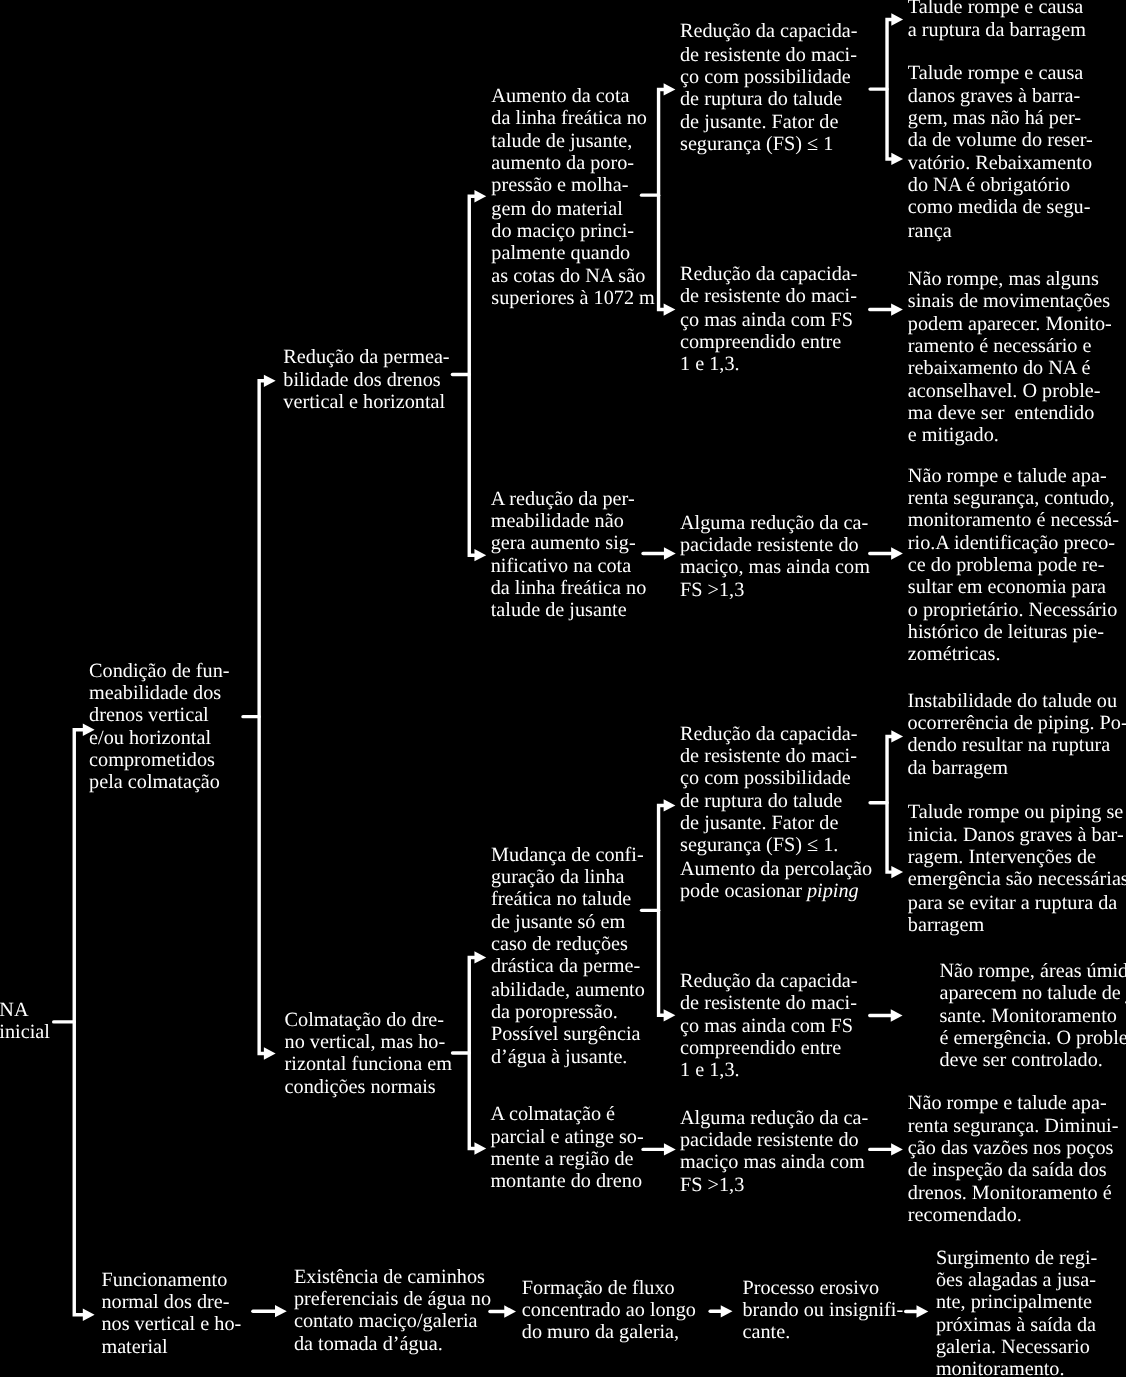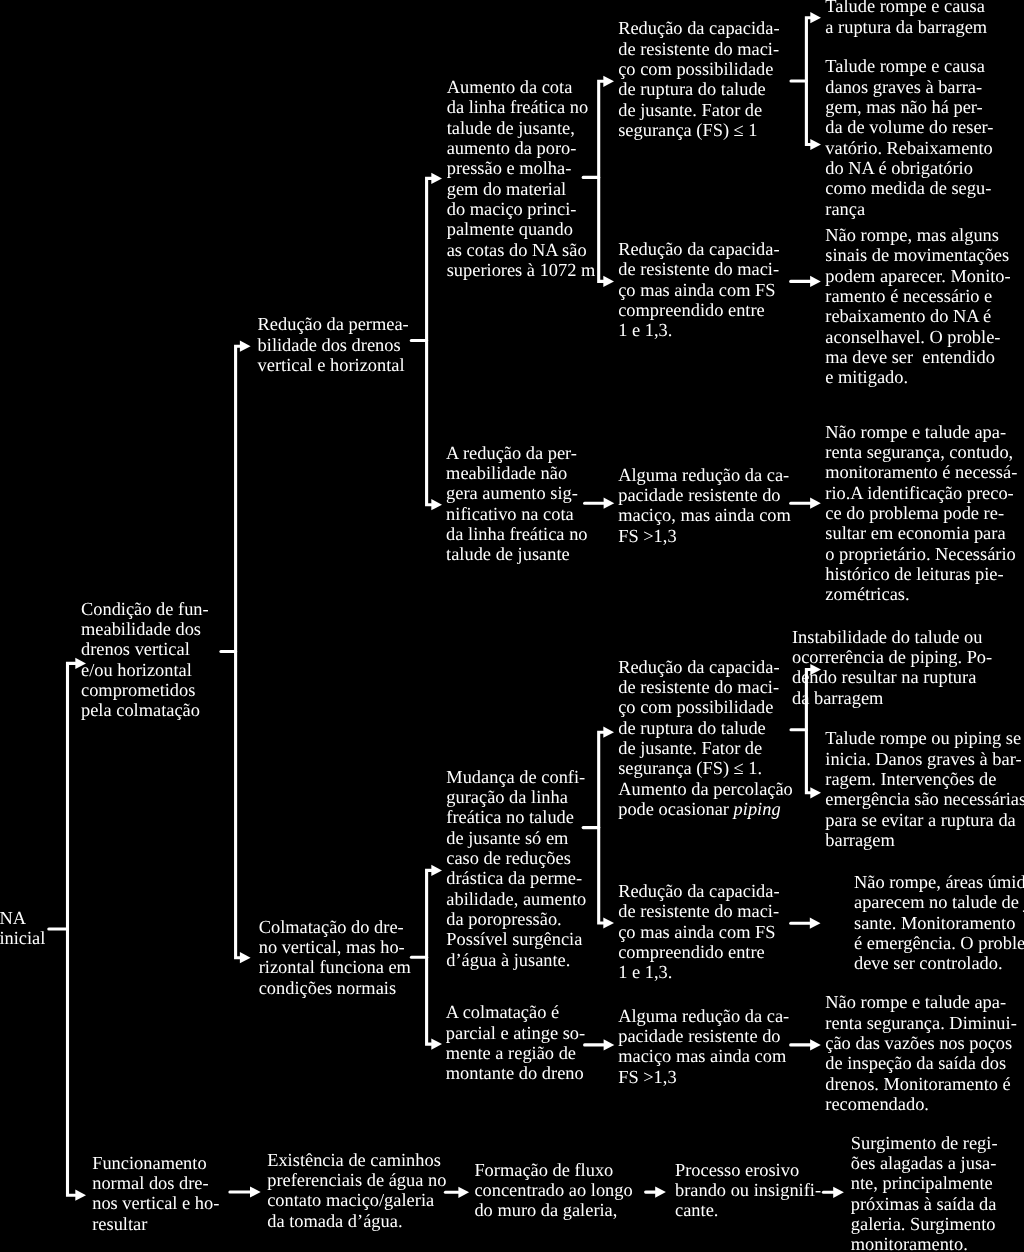--- a/index.html
+++ b/index.html
@@ -119,21 +119,21 @@
       <span class="ln">meabilidade dos</span>
       <span class="ln">drenos vertical</span>
       <span class="ln">e/ou horizontal</span>
       <span class="ln">comprometidos</span>
       <span class="ln">pela colmatação</span>
     </div>
     <div class="node" style="left:92.20px;top:1152.62px">
       <span class="ln">Funcionamento</span>
       <span class="ln">normal dos dre-</span>
       <span class="ln">nos vertical e ho-</span>
-      <span class="ln">resultar</span>
+      <span class="ln">material</span>
     </div>
     <div class="node" style="left:257.60px;top:314.32px">
       <span class="ln">Redução da permea-</span>
       <span class="ln">bilidade dos drenos</span>
       <span class="ln">vertical e horizontal</span>
     </div>
     <div class="node" style="left:267.20px;top:1149.62px">
       <span class="ln">Existência de caminhos</span>
       <span class="ln">preferenciais de água no</span>
       <span class="ln">contato maciço/galeria</span>
@@ -244,42 +244,42 @@
     <div class="node" style="left:825.30px;top:56.42px">
       <span class="ln">Talude rompe e causa</span>
       <span class="ln">danos graves à barra-</span>
       <span class="ln">gem, mas não há per-</span>
       <span class="ln">da de volume do reser-</span>
       <span class="ln">vatório. Rebaixamento</span>
       <span class="ln">do NA é obrigatório</span>
       <span class="ln">como medida de segu-</span>
       <span class="ln">rança</span>
     </div>
-    <div class="node" style="left:825.30px;top:225px">
+    <div class="node" style="left:825.30px;top:243px">
       <span class="ln">Não rompe, mas alguns</span>
       <span class="ln">sinais de movimentações</span>
       <span class="ln">podem aparecer. Monito-</span>
       <span class="ln">ramento é necessário e</span>
       <span class="ln">rebaixamento do NA é</span>
       <span class="ln">aconselhavel. O proble-</span>
       <span class="ln">ma deve ser  entendido</span>
       <span class="ln">e mitigado.</span>
     </div>
     <div class="node" style="left:825.30px;top:421.82px">
       <span class="ln">Não rompe e talude apa-</span>
       <span class="ln">renta segurança, contudo,</span>
       <span class="ln">monitoramento é necessá-</span>
       <span class="ln">rio.A identificação preco-</span>
       <span class="ln">ce do problema pode re-</span>
       <span class="ln">sultar em economia para</span>
       <span class="ln">o proprietário. Necessário</span>
       <span class="ln">histórico de leituras pie-</span>
       <span class="ln">zométricas.</span>
     </div>
-    <div class="node" style="left:792px;top:626.62px">
+    <div class="node" style="left:825px;top:626.62px">
       <span class="ln">Instabilidade do talude ou</span>
       <span class="ln">ocorrerência de piping. Po-</span>
       <span class="ln">dendo resultar na ruptura</span>
       <span class="ln">da barragem</span>
     </div>
     <div class="node" style="left:825.30px;top:728.23px">
       <span class="ln">Talude rompe ou piping se</span>
       <span class="ln">inicia. Danos graves à bar-</span>
       <span class="ln">ragem. Intervenções de</span>
       <span class="ln">emergência são necessárias</span>
@@ -299,16 +299,16 @@
       <span class="ln">ção das vazões nos poços</span>
       <span class="ln">de inspeção da saída dos</span>
       <span class="ln">drenos. Monitoramento é</span>
       <span class="ln">recomendado.</span>
     </div>
     <div class="node" style="left:850.80px;top:1132.62px">
       <span class="ln">Surgimento de regi-</span>
       <span class="ln">ões alagadas a jusa-</span>
       <span class="ln">nte, principalmente</span>
       <span class="ln">próximas à saída da</span>
-      <span class="ln">galeria. Surgimento</span>
+      <span class="ln">galeria. Necessario</span>
       <span class="ln">monitoramento.</span>
     </div>
 </div>
 
 </body></html>

